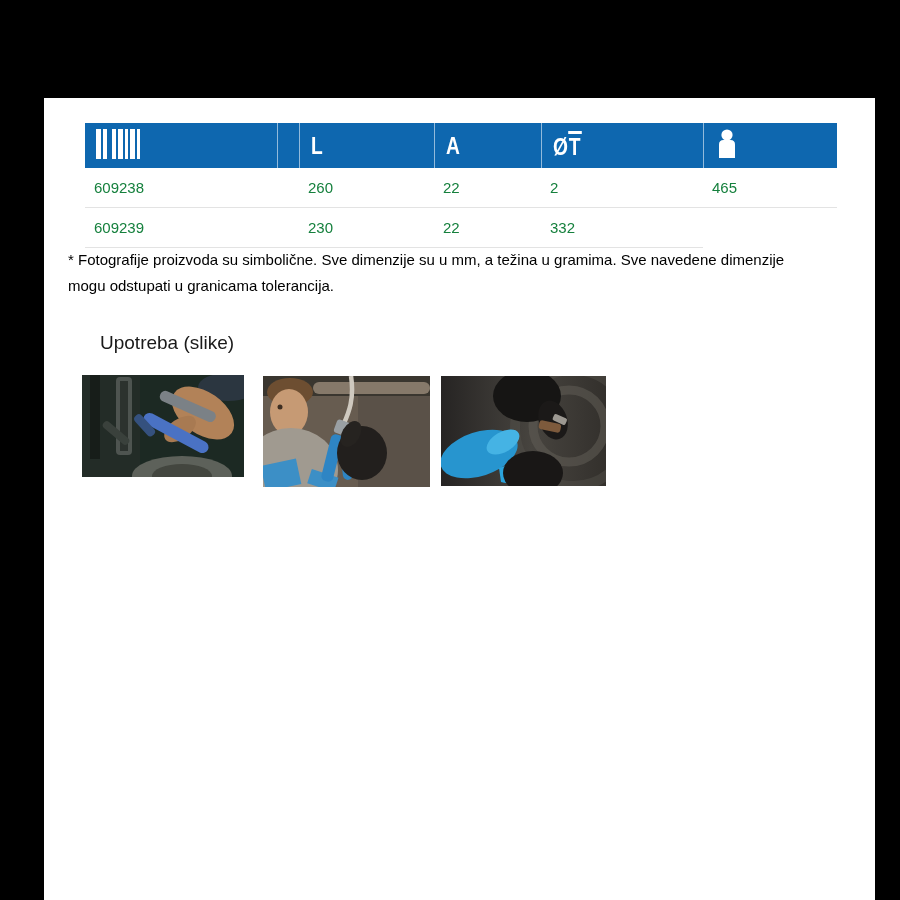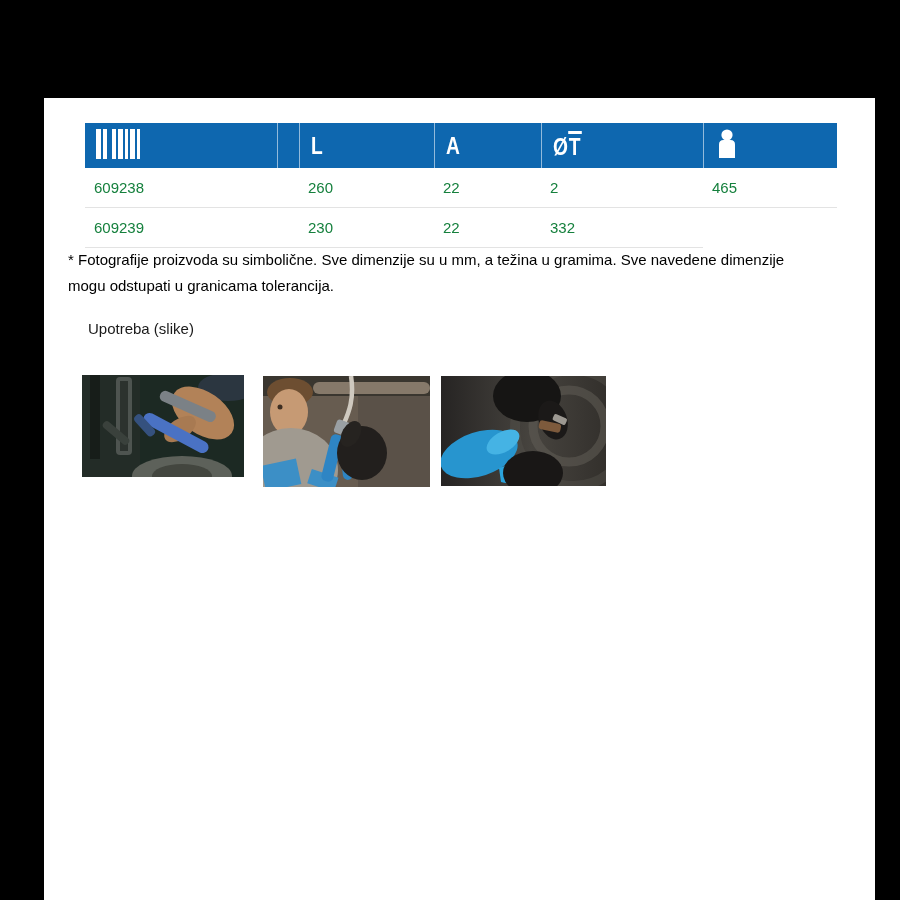--- a/index.html
+++ b/index.html
@@ -39,22 +39,22 @@
     padding-left:9px;box-sizing:border-box;
     border-bottom:1px solid #e3e3e3;
     font-size:15px;color:#15803d;background:#fff;
   }
   
   .footnote{
     position:absolute;left:24px;top:149px;width:744px;
     font-size:15px;line-height:26px;color:#000;margin:0;
   }
   .usage-heading{
-    position:absolute;left:44px;top:222px;margin:0;
-    font-size:15px;font-weight:normal;color:#1a1a1a;
+    position:absolute;left:44px;top:222px;margin:12px;
+    font-size:19px;font-weight:normal;color:#1a1a1a;
   }
   
   .photo{position:absolute;overflow:hidden;}
   .photo svg{display:block;width:100%;height:100%;}
   .photo1{left:38px;top:277px;width:162px;height:102px;}
   .photo2{left:219px;top:278px;width:167px;height:111px;}
   .photo3{left:397px;top:278px;width:165px;height:110px;}
 </style>
 </head>
 <body>

